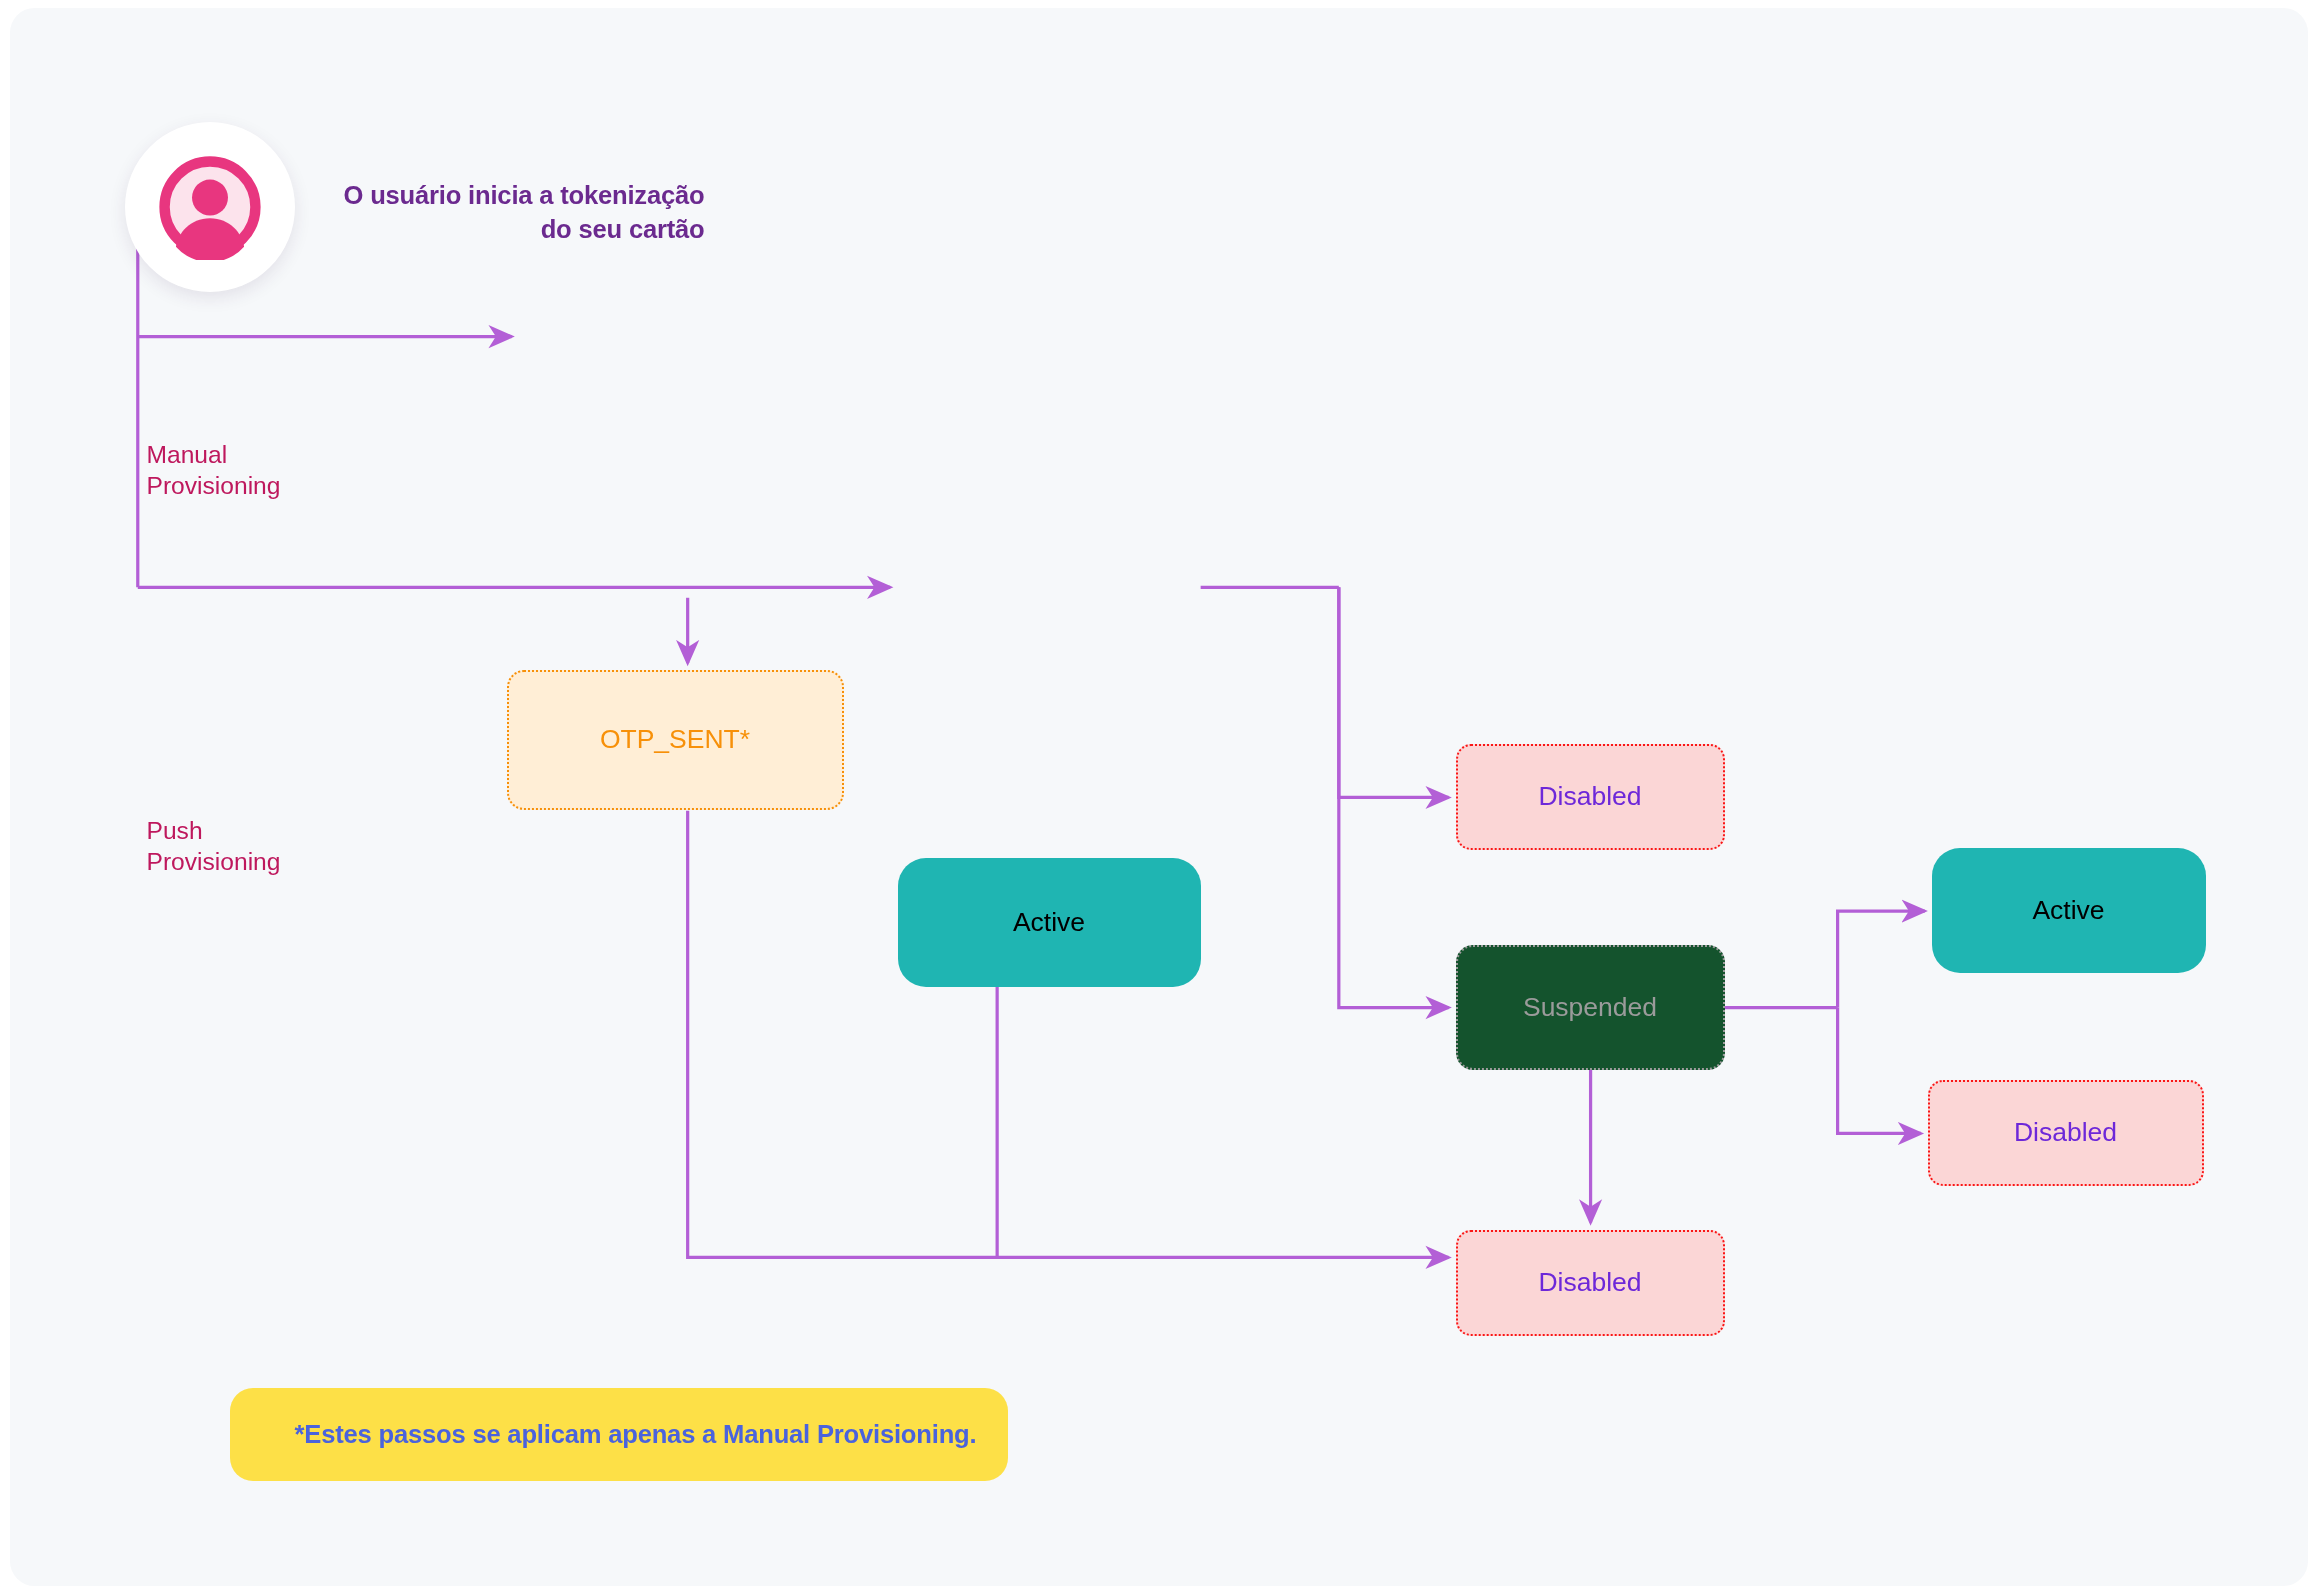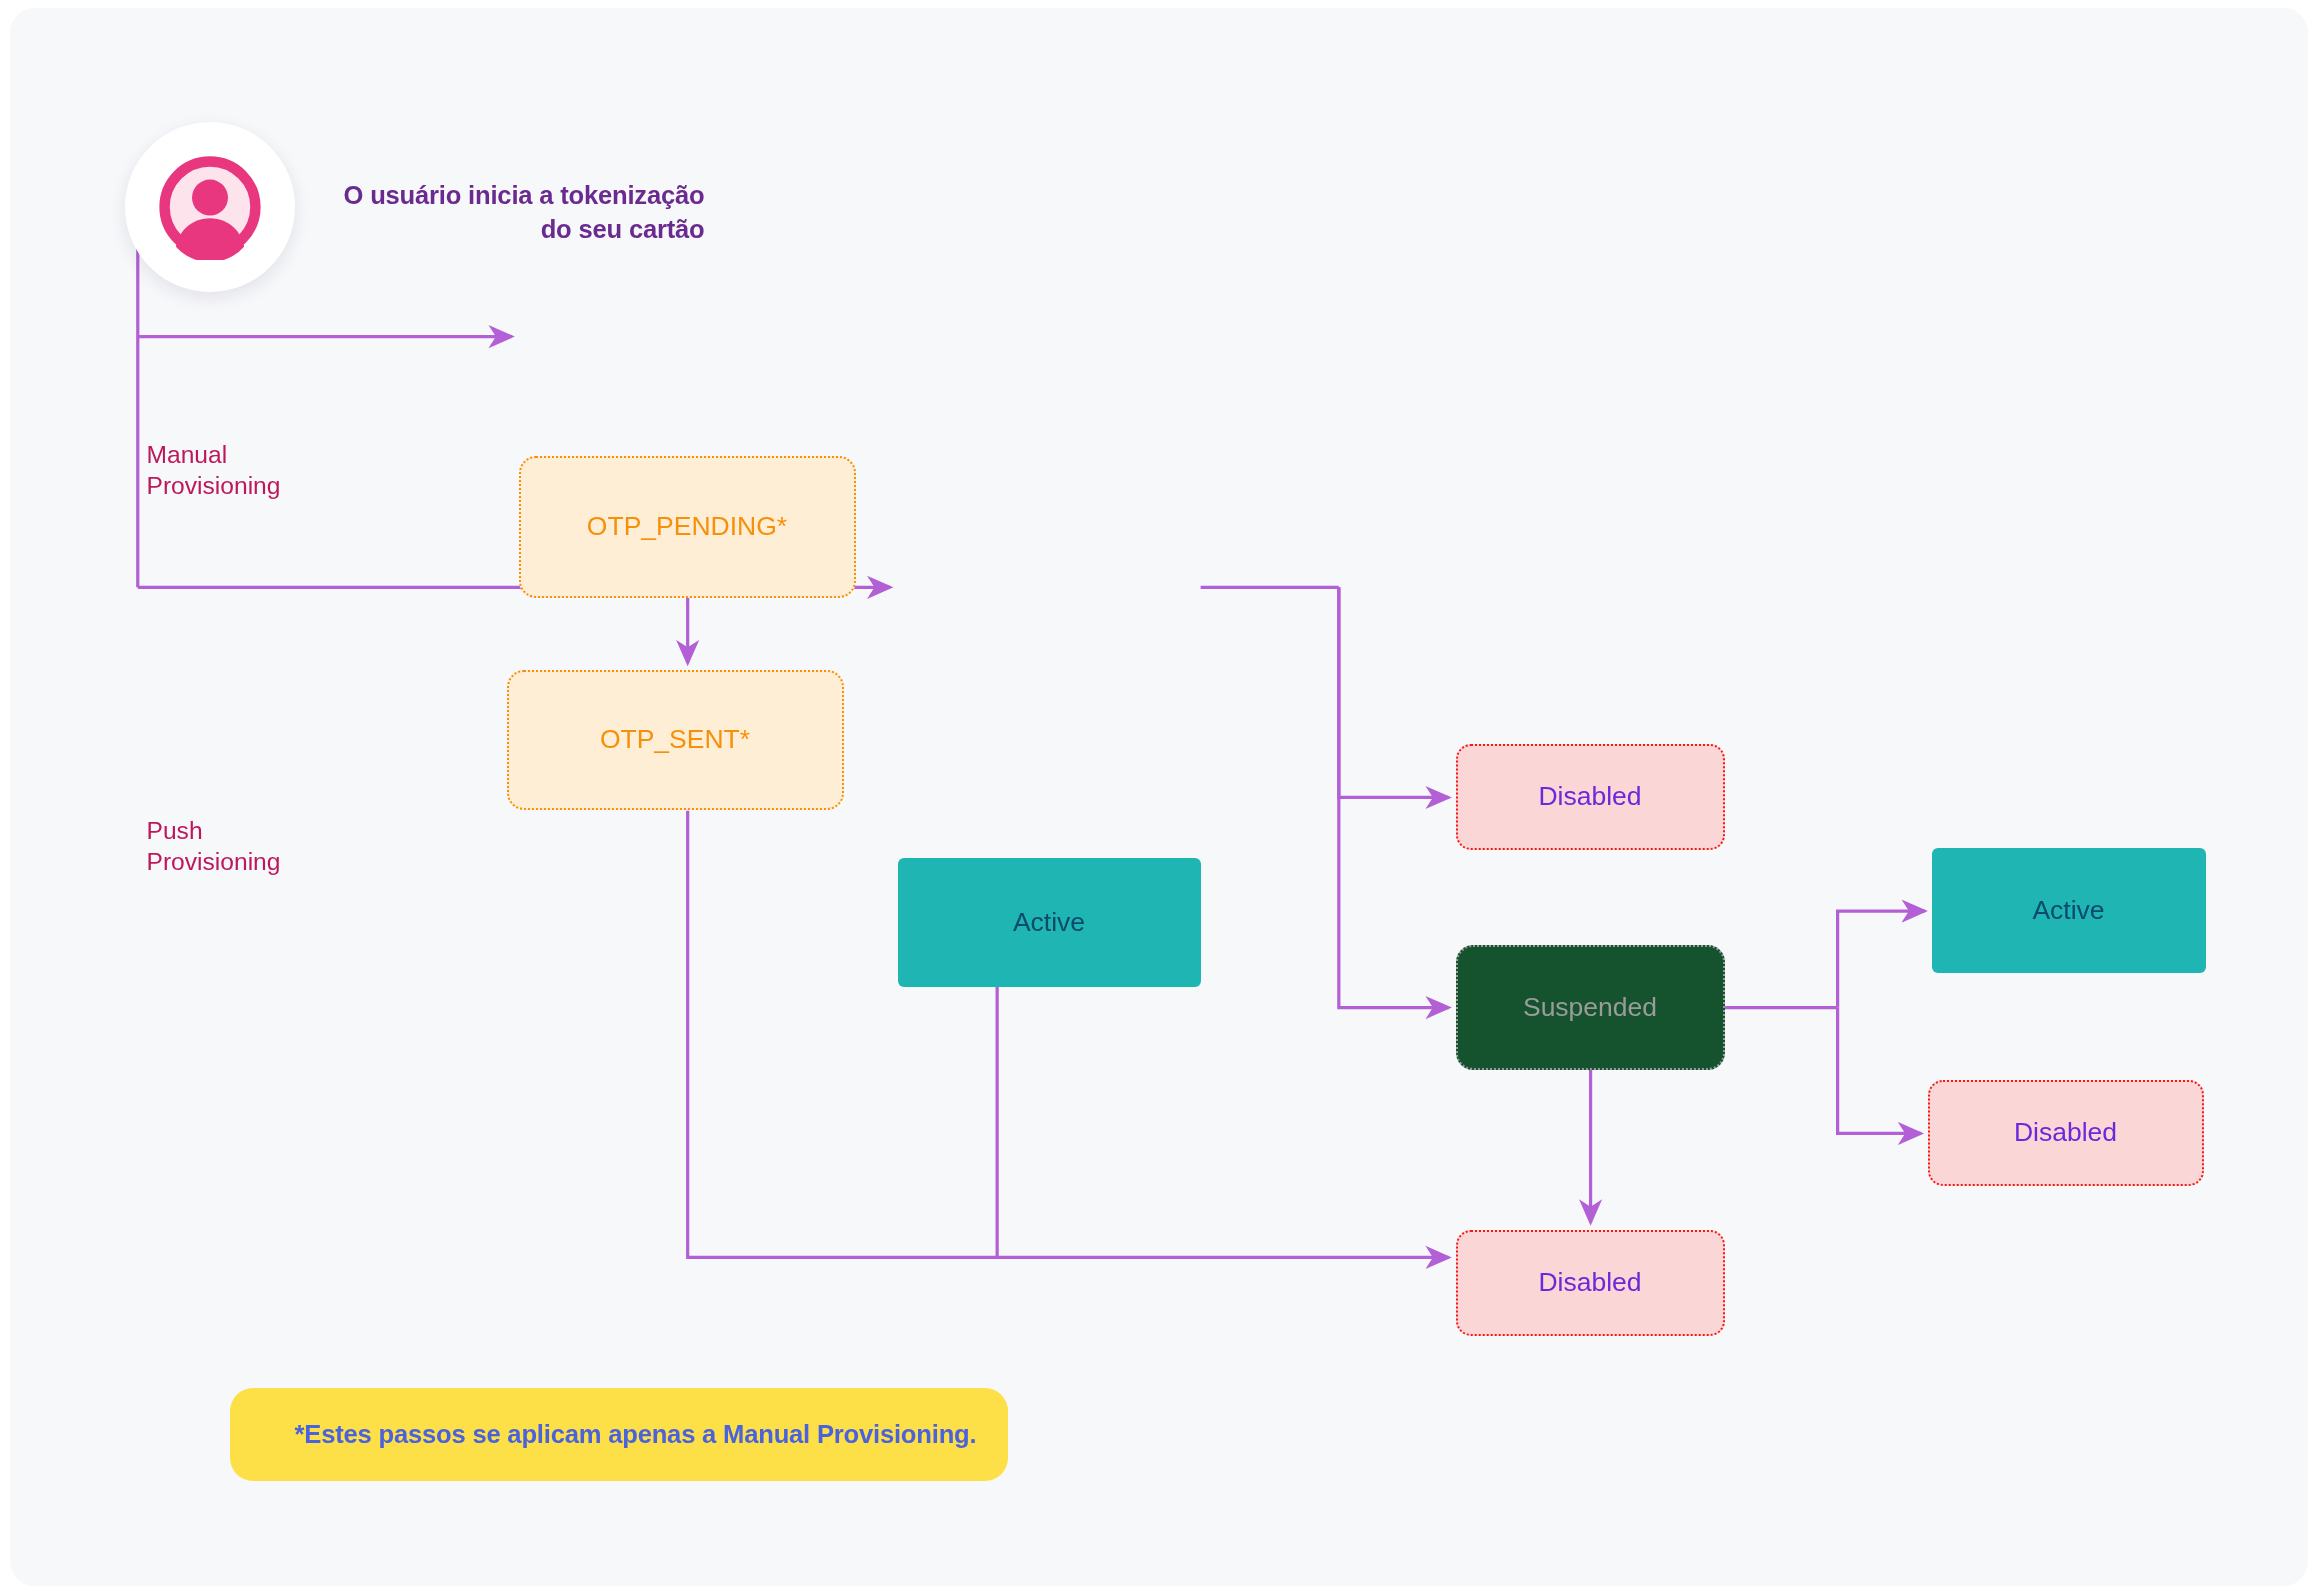--- a/index.html
+++ b/index.html
@@ -93,23 +93,23 @@
   }
 
   .node.otp {
     background: #ffeed6;
     border: 2.8px dotted #f79009;
     color: #f79009;
     border-radius: 17px;
   }
   .node.active {
     background: #1fb5b2;
-    color: #0c4a6e;
+    color: #000000;
     border: none;
-    border-radius: 6px;
+    border-radius: 28px;
   }
   .node.disabled {
     background: #fbd6d6;
     border: 2.8px dotted #fa1616;
     color: #6d28d9;
     border-radius: 15px;
   }
   .node.suspended {
     background: #14532d;
     border: 2.8px dotted #9b9b9b;
@@ -197,21 +197,20 @@
     </div>
 
     <div class="start-label">O usuário inicia a tokenização
 do seu cartão</div>
 
     <div class="branch-label" id="branch-manual">Manual
 Provisioning</div>
     <div class="branch-label" id="branch-push">Push
 Provisioning</div>
 
-    <div class="node otp" id="node-otp-pending">OTP_PENDING*</div>
 
     <div class="node otp" id="node-otp-sent">OTP_SENT*</div>
 
     <div class="node active" id="node-active-main">Active</div>
 
     <div class="node disabled" id="node-disabled-1">Disabled</div>
 
     <div class="node suspended" id="node-suspended">Suspended</div>
 
     <div class="node disabled" id="node-disabled-2">Disabled</div>

